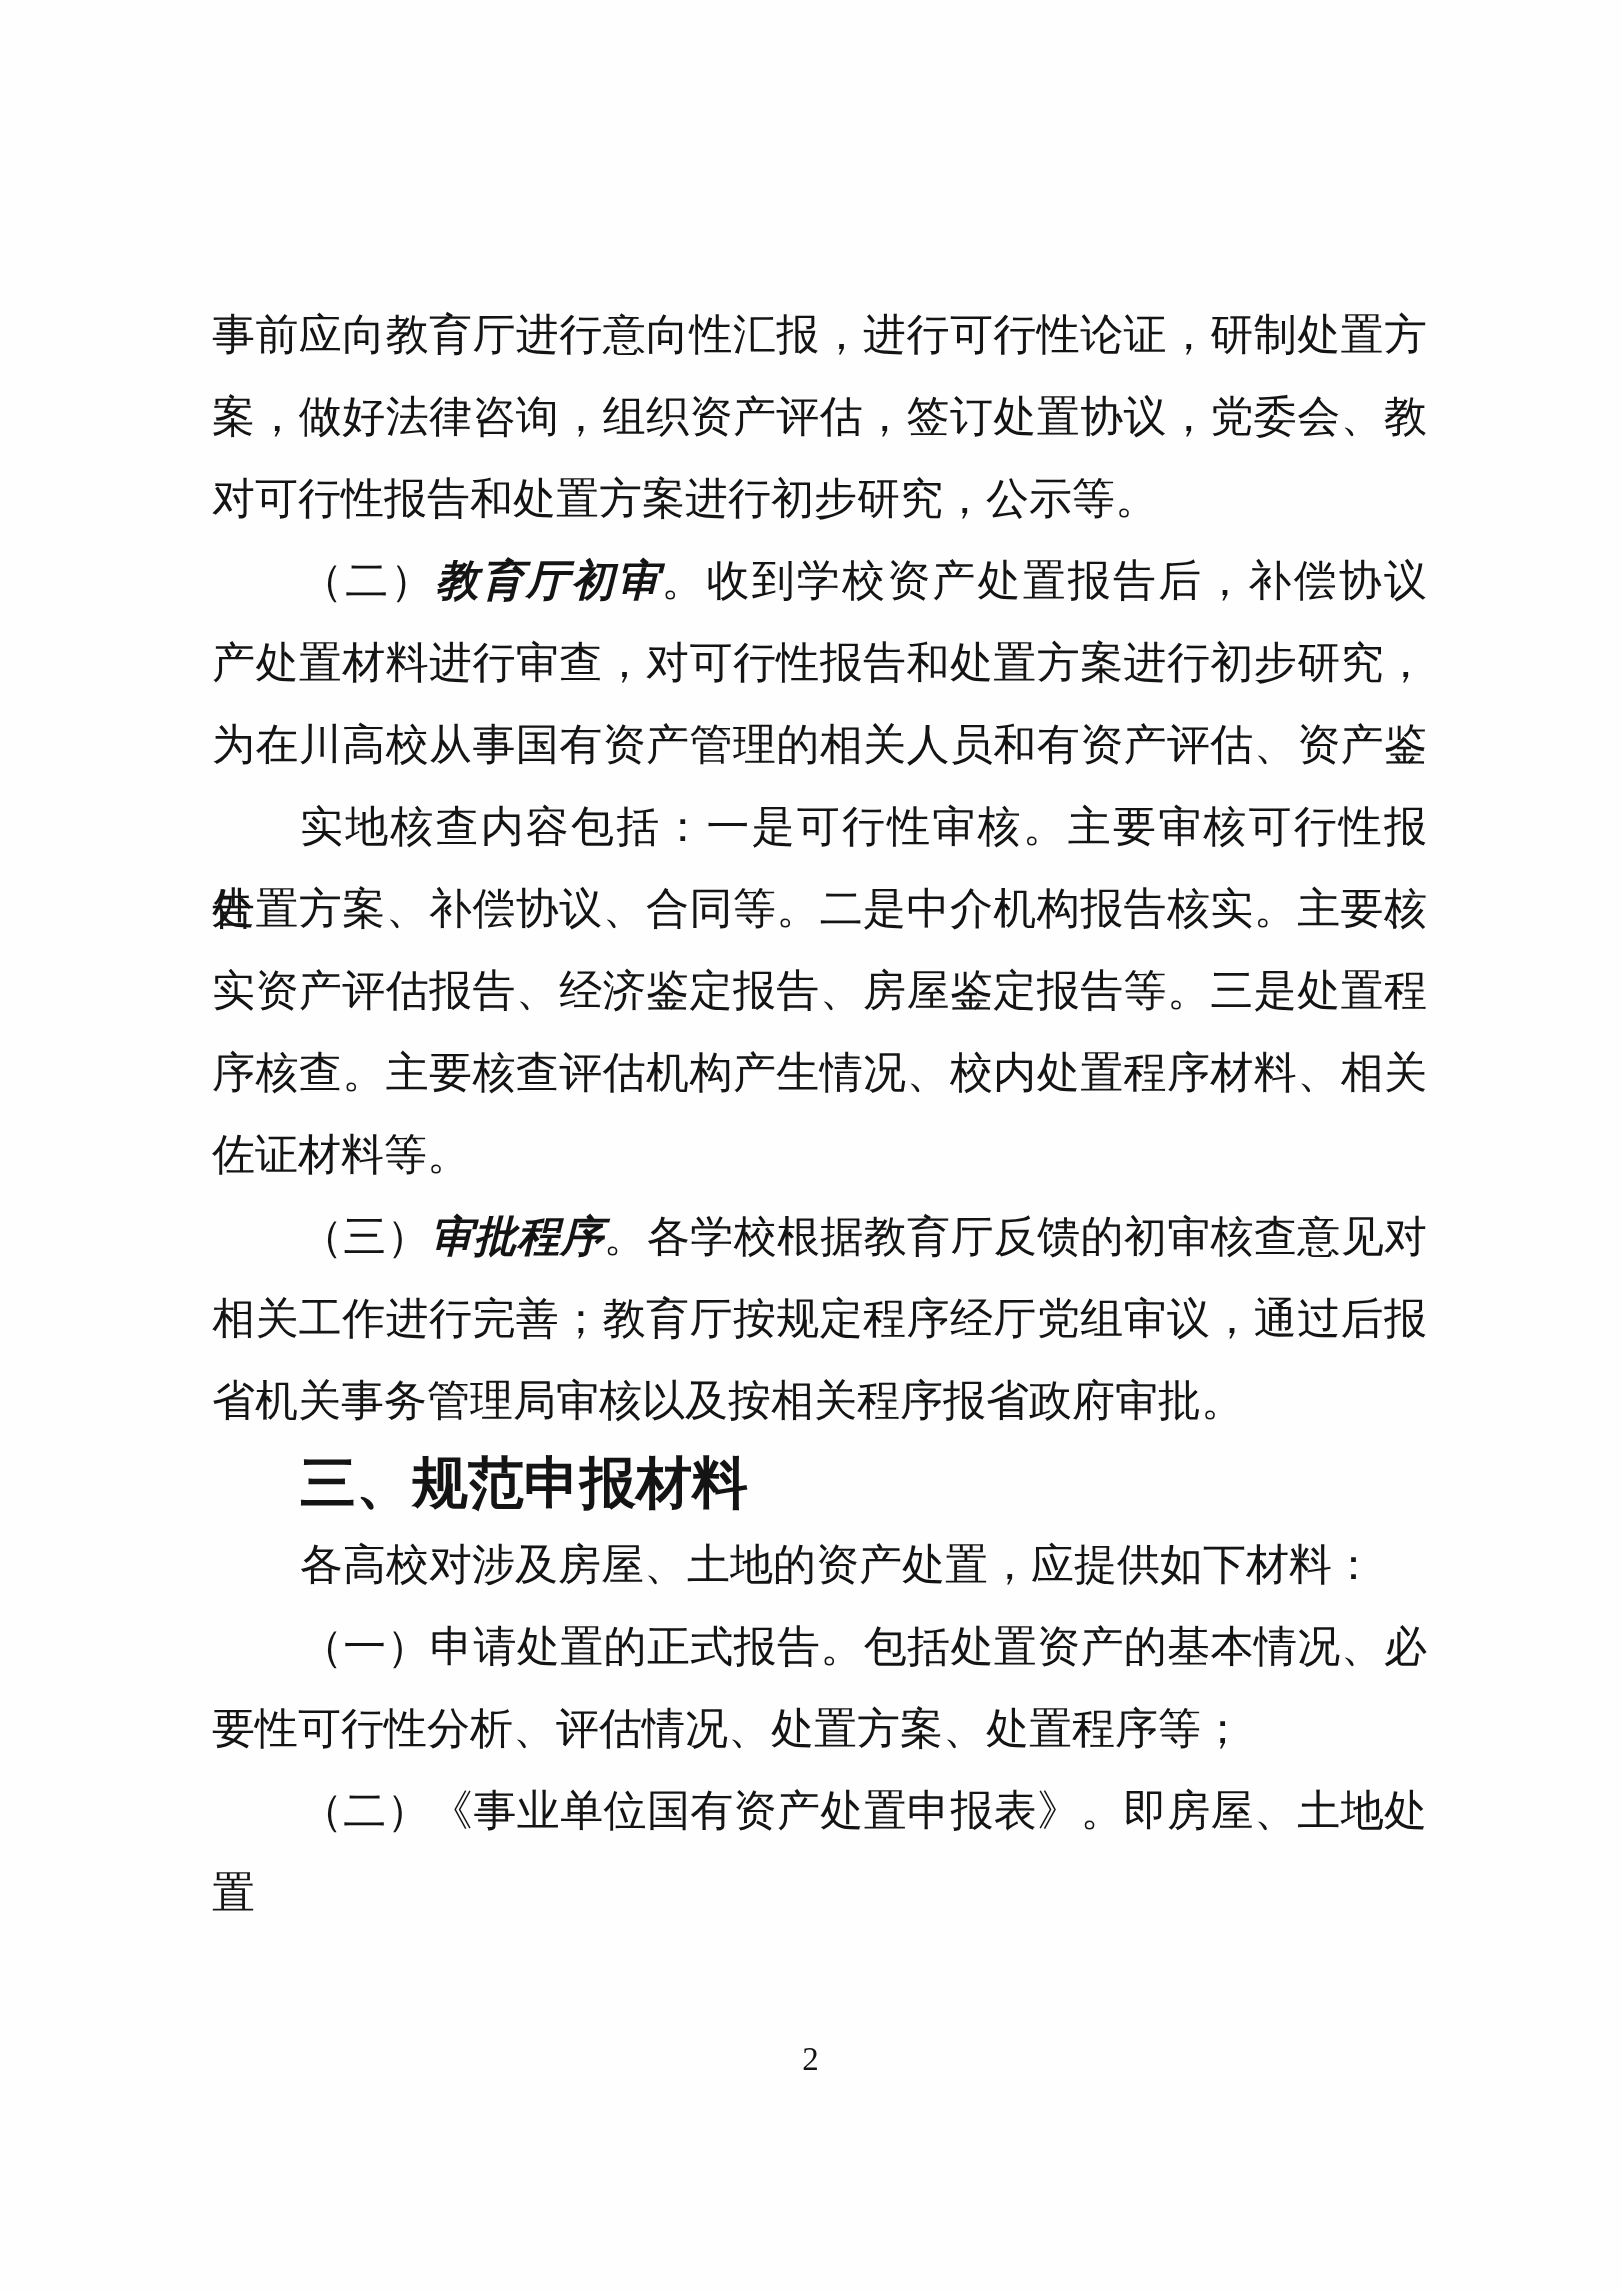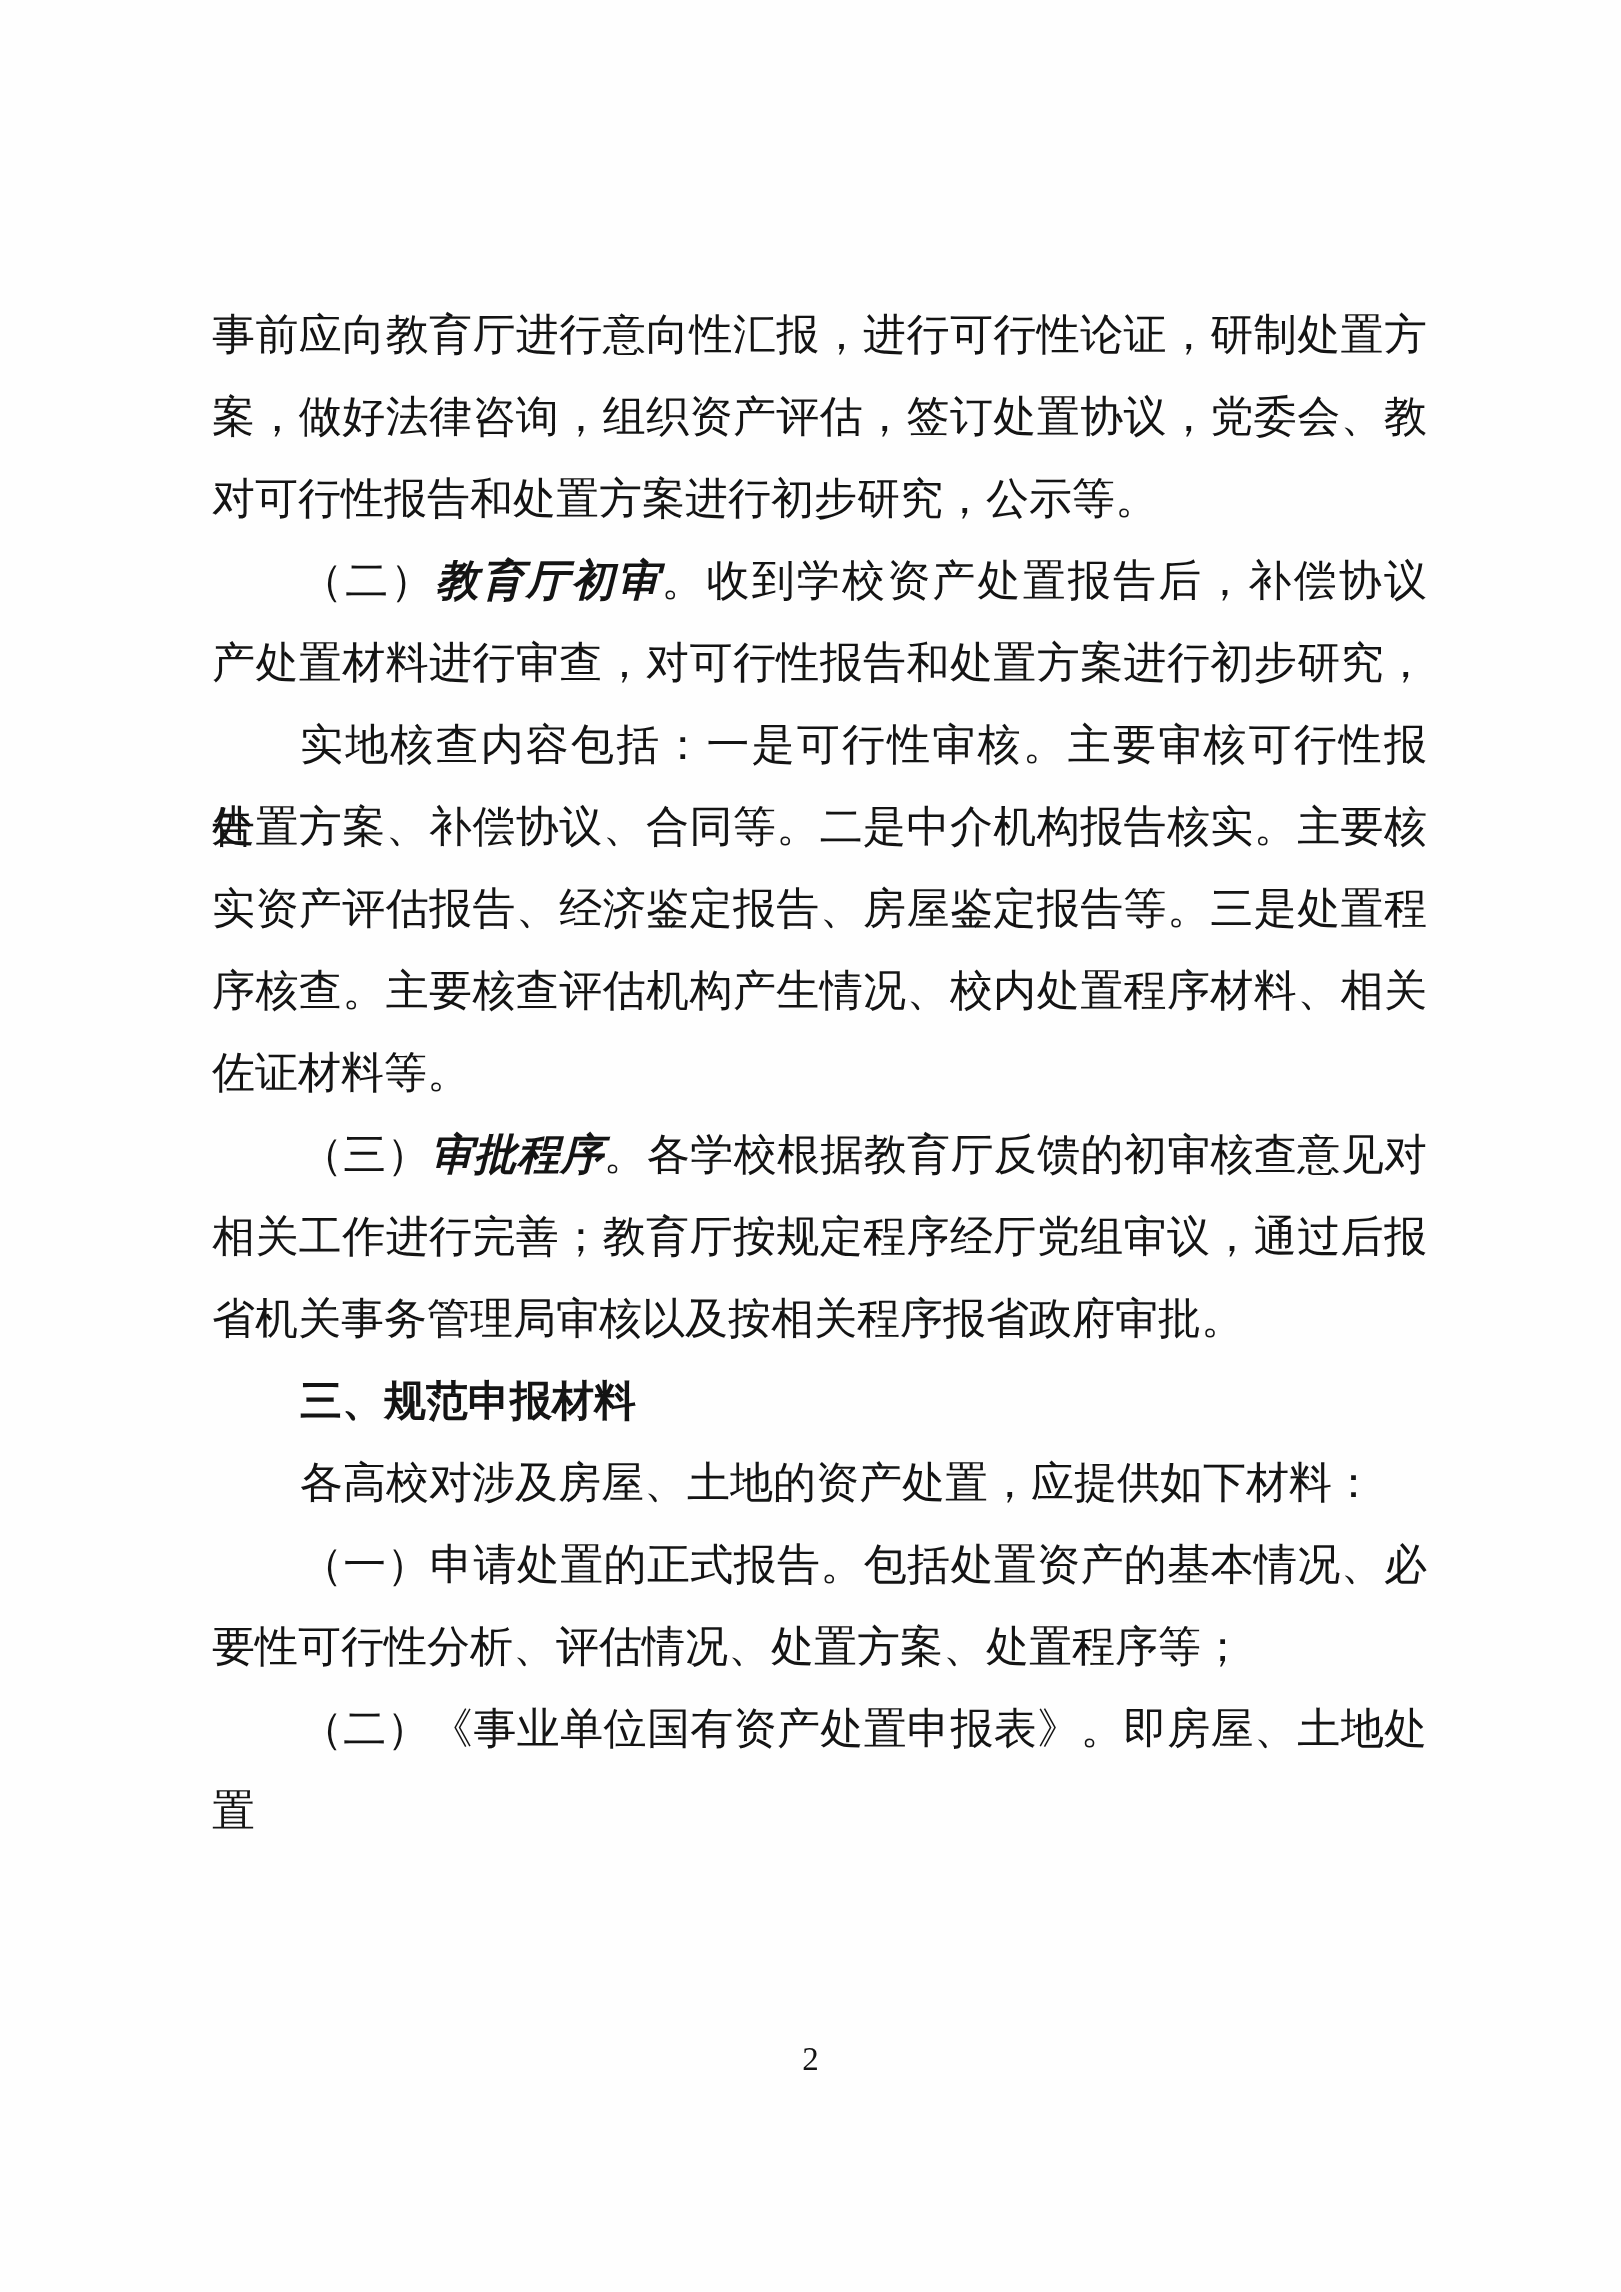--- a/index.html
+++ b/index.html
@@ -37,21 +37,21 @@
     text-justify: inter-ideograph;
   }
   .seg-body { font-family: "Liberation Serif", "DejaVu Serif", serif; }
   .seg-kai {
     font-style: italic;
     font-weight: 600;
   }
   .seg-hei {
     font-family: "Liberation Sans", "DejaVu Sans", sans-serif;
     font-weight: 700;
-    font-size: 42px;
+    font-size: 56px;
     font-style: normal;
   }
   .page-footer {
     position: absolute;
     left: 0;
     right: 0;
     top: 2041px;
     text-align: center;
   }
   .page-number {
@@ -63,20 +63,21 @@
 </head>
 <body>
 
 <div class="page">
   <main class="text-block">
       <div class="line justify"><span class="seg-body">事前应向教育厅进行意向性汇报，进行可行性论证，研制处置方</span></div>
       <div class="line justify"><span class="seg-body">案，做好法律咨询，组织资产评估，签订处置协议，党委会、教</span></div>
       <div class="line"><span class="seg-body">对可行性报告和处置方案进行初步研究，公示等。</span></div>
       <div class="line indent justify"><span class="seg-body">（二）</span><span class="seg-kai">教育厅初审</span><span class="seg-body">。收到学校资产处置报告后，补偿协议</span></div>
       <div class="line justify"><span class="seg-body">产处置材料进行审查，对可行性报告和处置方案进行初步研究，</span></div>
+      <div class="line justify"><span class="seg-body">为在川高校从事国有资产管理的相关人员和有资产评估、资产鉴</span></div>
       <div class="line indent justify"><span class="seg-body">实地核查内容包括：一是可行性审核。主要审核可行性报告、</span></div>
       <div class="line justify"><span class="seg-body">处置方案、补偿协议、合同等。二是中介机构报告核实。主要核</span></div>
       <div class="line justify"><span class="seg-body">实资产评估报告、经济鉴定报告、房屋鉴定报告等。三是处置程</span></div>
       <div class="line justify"><span class="seg-body">序核查。主要核查评估机构产生情况、校内处置程序材料、相关</span></div>
       <div class="line"><span class="seg-body">佐证材料等。</span></div>
       <div class="line indent justify"><span class="seg-body">（三）</span><span class="seg-kai">审批程序</span><span class="seg-body">。各学校根据教育厅反馈的初审核查意见对</span></div>
       <div class="line justify"><span class="seg-body">相关工作进行完善；教育厅按规定程序经厅党组审议，通过后报</span></div>
       <div class="line"><span class="seg-body">省机关事务管理局审核以及按相关程序报省政府审批。</span></div>
       <div class="line indent"><span class="seg-hei">三、规范申报材料</span></div>
       <div class="line indent"><span class="seg-body">各高校对涉及房屋、土地的资产处置，应提供如下材料：</span></div>

